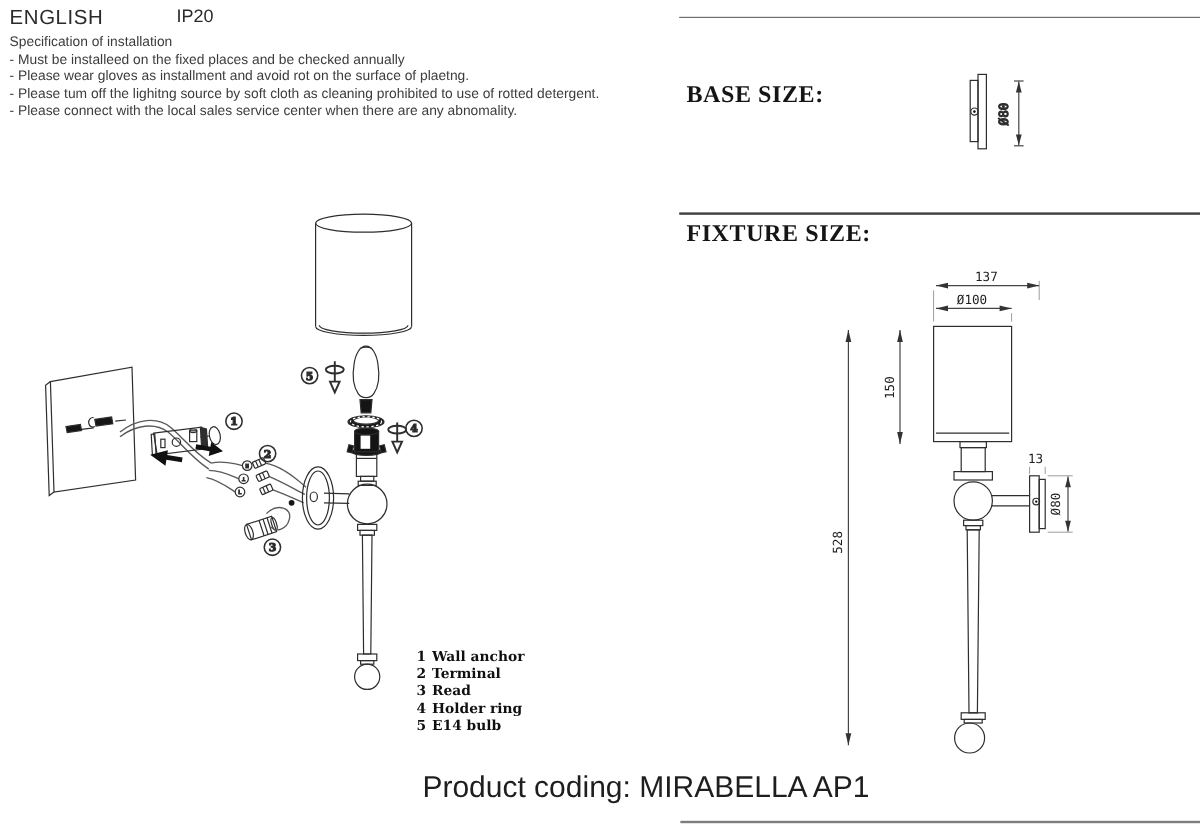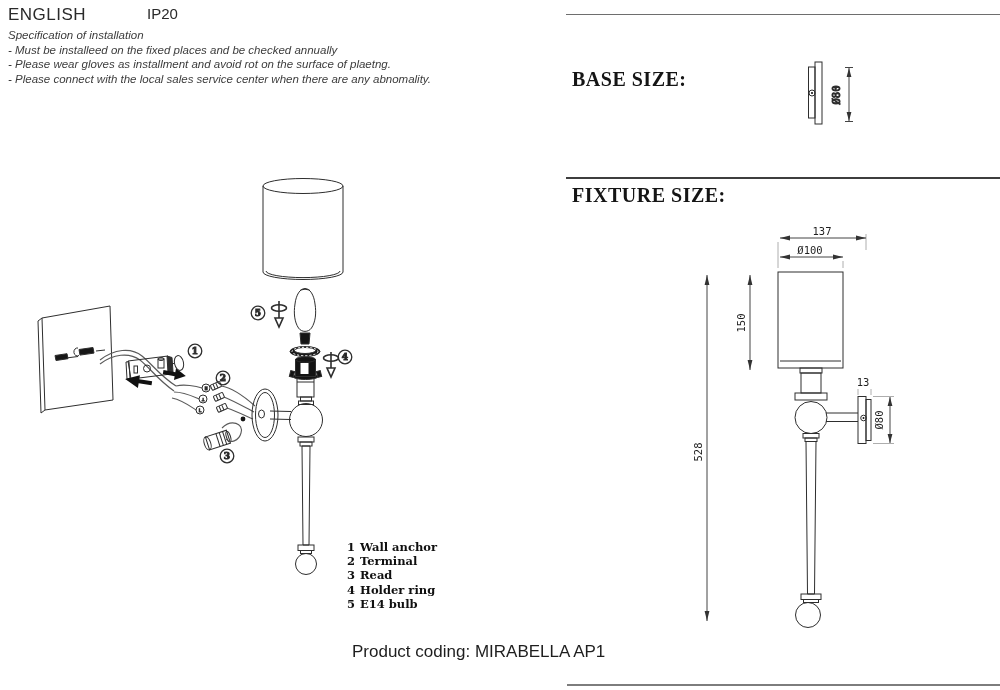--- a/index.html
+++ b/index.html
@@ -2,25 +2,25 @@
 <html><head>
 <meta charset="utf-8">
 <style>
   html,body{margin:0;padding:0;}
   body{width:1000px;height:690px;background:#ffffff;position:relative;overflow:hidden;
        font-family:"Liberation Sans",sans-serif;color:#222;}
   .abs{position:absolute;}
   #hdr-lang{left:8px;top:5px;font-size:17px;color:#2a2a2a;letter-spacing:.5px;}
   #hdr-ip{left:147px;top:5px;font-size:15px;color:#2a2a2a;}
   #spec{left:8px;top:28px;font-size:11.5px;line-height:14.6px;color:#3c3c3c;}
-  #spec div{white-space:nowrap;font-style:italic;}
+  #spec div{white-space:nowrap;}
   #parts{left:347px;top:540px;font-family:"DejaVu Serif",serif;font-weight:bold;
          font-size:11.5px;line-height:14.2px;color:#101010;}
   .part-row{display:flex;gap:5px;white-space:nowrap;}
-  #coding{left:352px;top:642px;font-size:17px;color:#1e1e1e;}
+  #coding{left:352px;top:642px;font-size:25px;color:#1e1e1e;}
   .rule{position:absolute;background:#555;}
   #rule-top{left:566px;top:14px;width:434px;height:1px;background:#6e6e6e;}
   #rule-mid{left:566px;top:177px;width:434px;height:2px;background:#3e3e3e;}
   #rule-bot{left:567px;top:684px;width:433px;height:2px;background:#7d7d7d;}
   .sec-head{font-family:"Liberation Serif",serif;font-weight:bold;font-size:20px;
             color:#151515;letter-spacing:.5px;}
   #base-head{left:572px;top:20px;margin-top:48px;}
   #fixture-head{left:572px;top:184px;}
   #draw{left:0;top:0;}
   svg text{font-family:"DejaVu Sans Mono",monospace;fill:#1f1f1f;}
@@ -31,20 +31,21 @@
 </head>
 <body>
 
 <div class="abs" id="hdr-lang">ENGLISH</div>
 <div class="abs" id="hdr-ip">IP20</div>
 
 <div class="abs" id="spec">
   <div>Specification of installation</div>
   <div>- Must be installeed on the fixed places and be checked annually</div>
   <div>- Please wear gloves as installment and avoid rot on the surface of plaetng.</div>
+  <div>- Please tum off the lighitng source by soft cloth as cleaning prohibited to use of rotted detergent.</div>
   <div>- Please connect with the local sales service center when there are any abnomality.</div>
 </div>
 
 <div class="abs" id="parts">
   <div class="part-row">
       <span>1</span>
       <span>Wall anchor</span>
     </div>
   <div class="part-row">
       <span>2</span>

